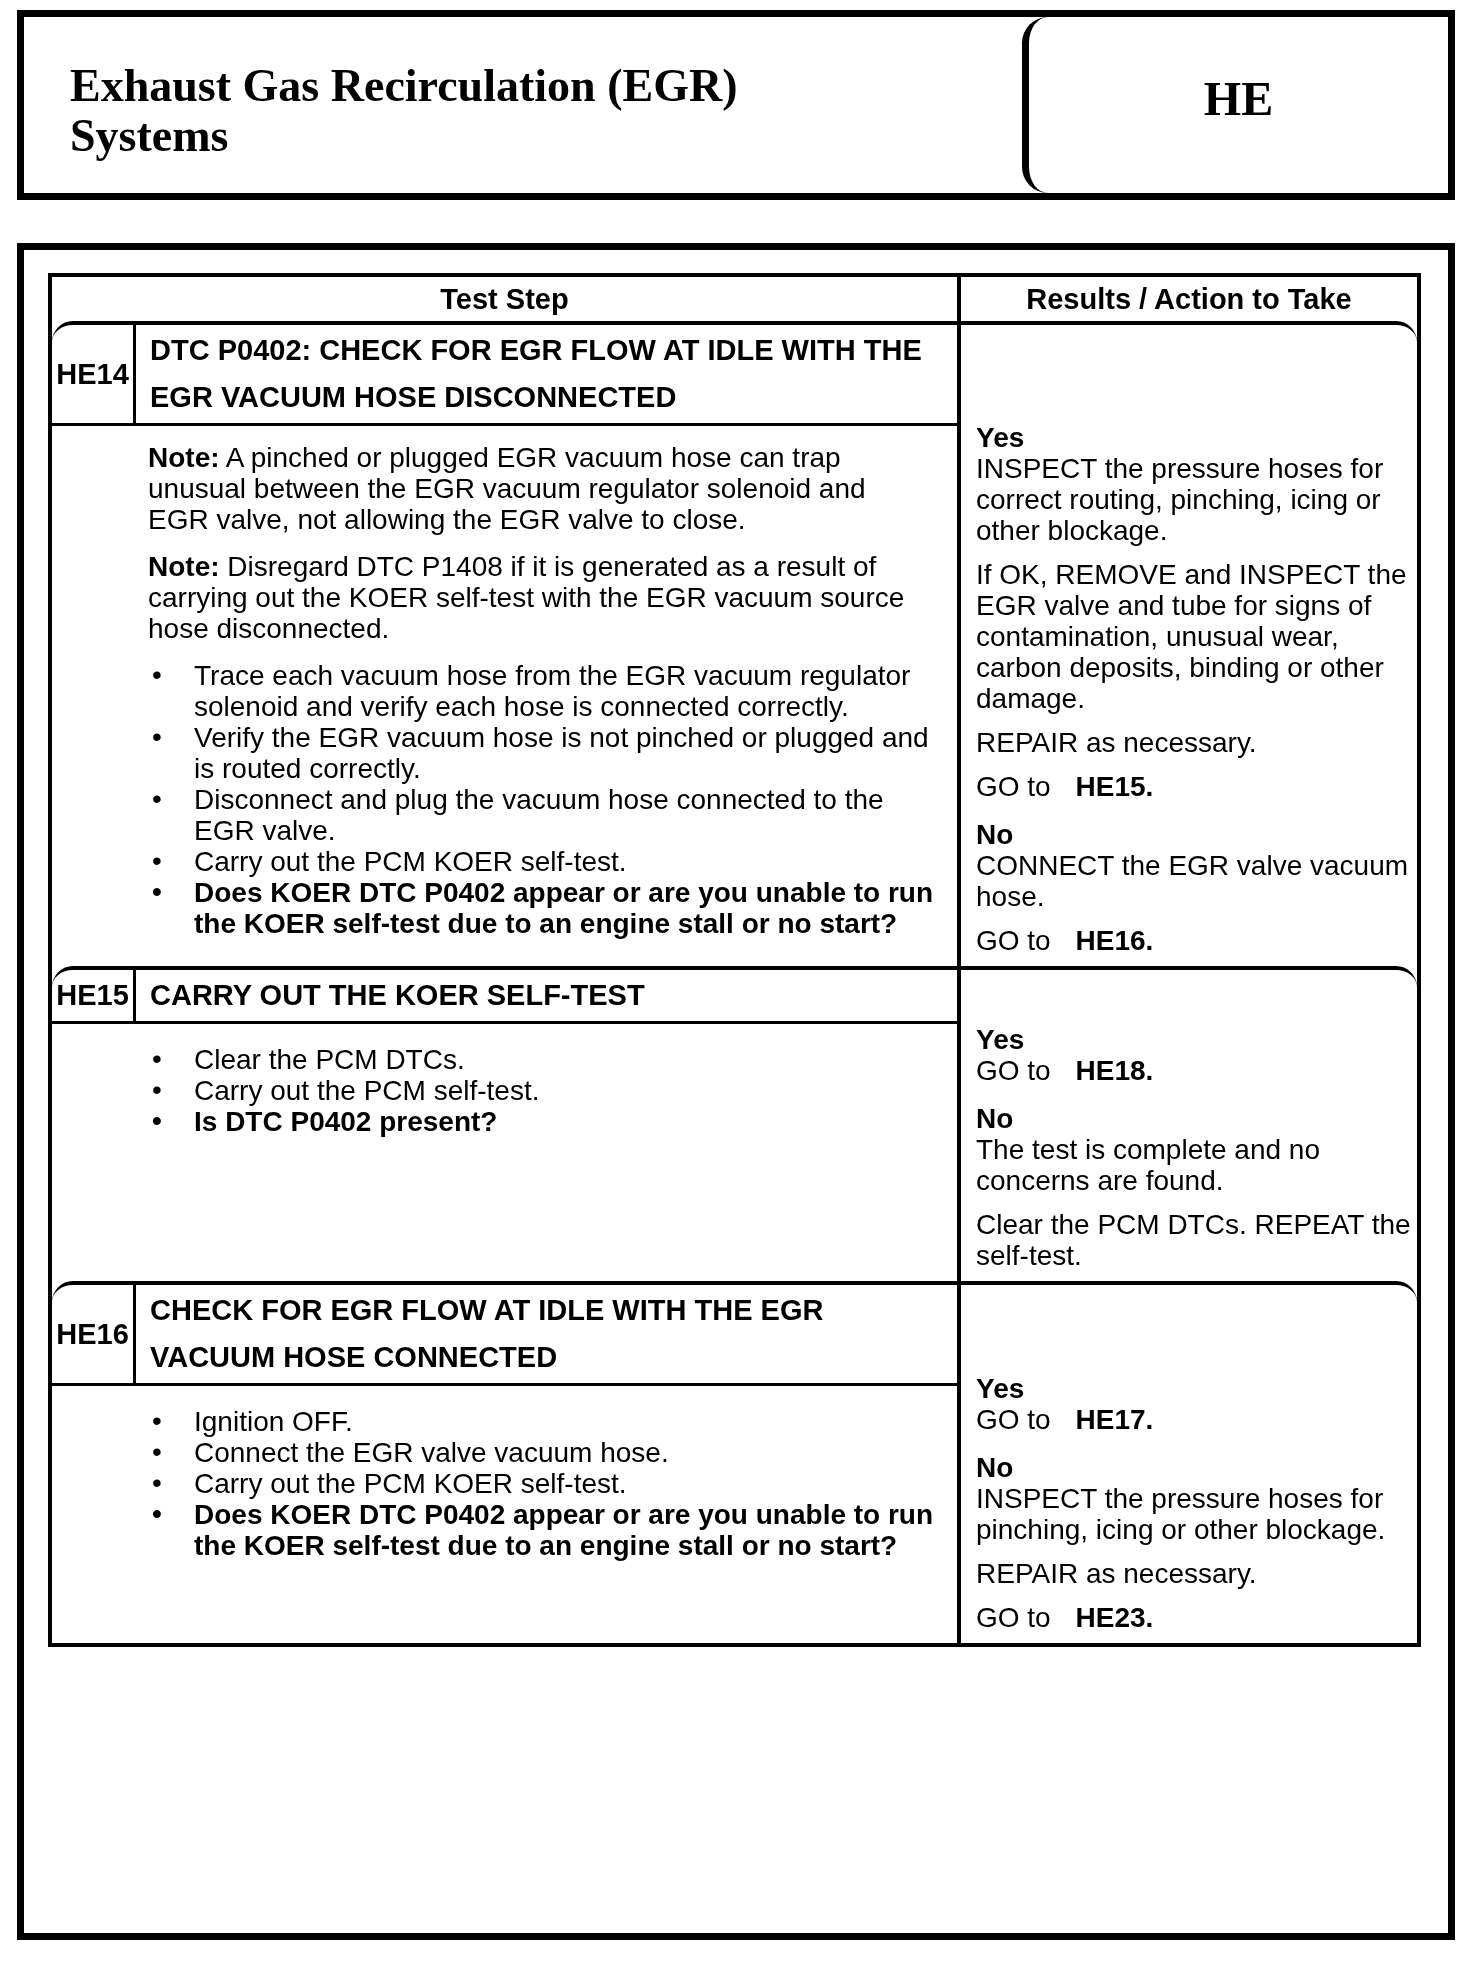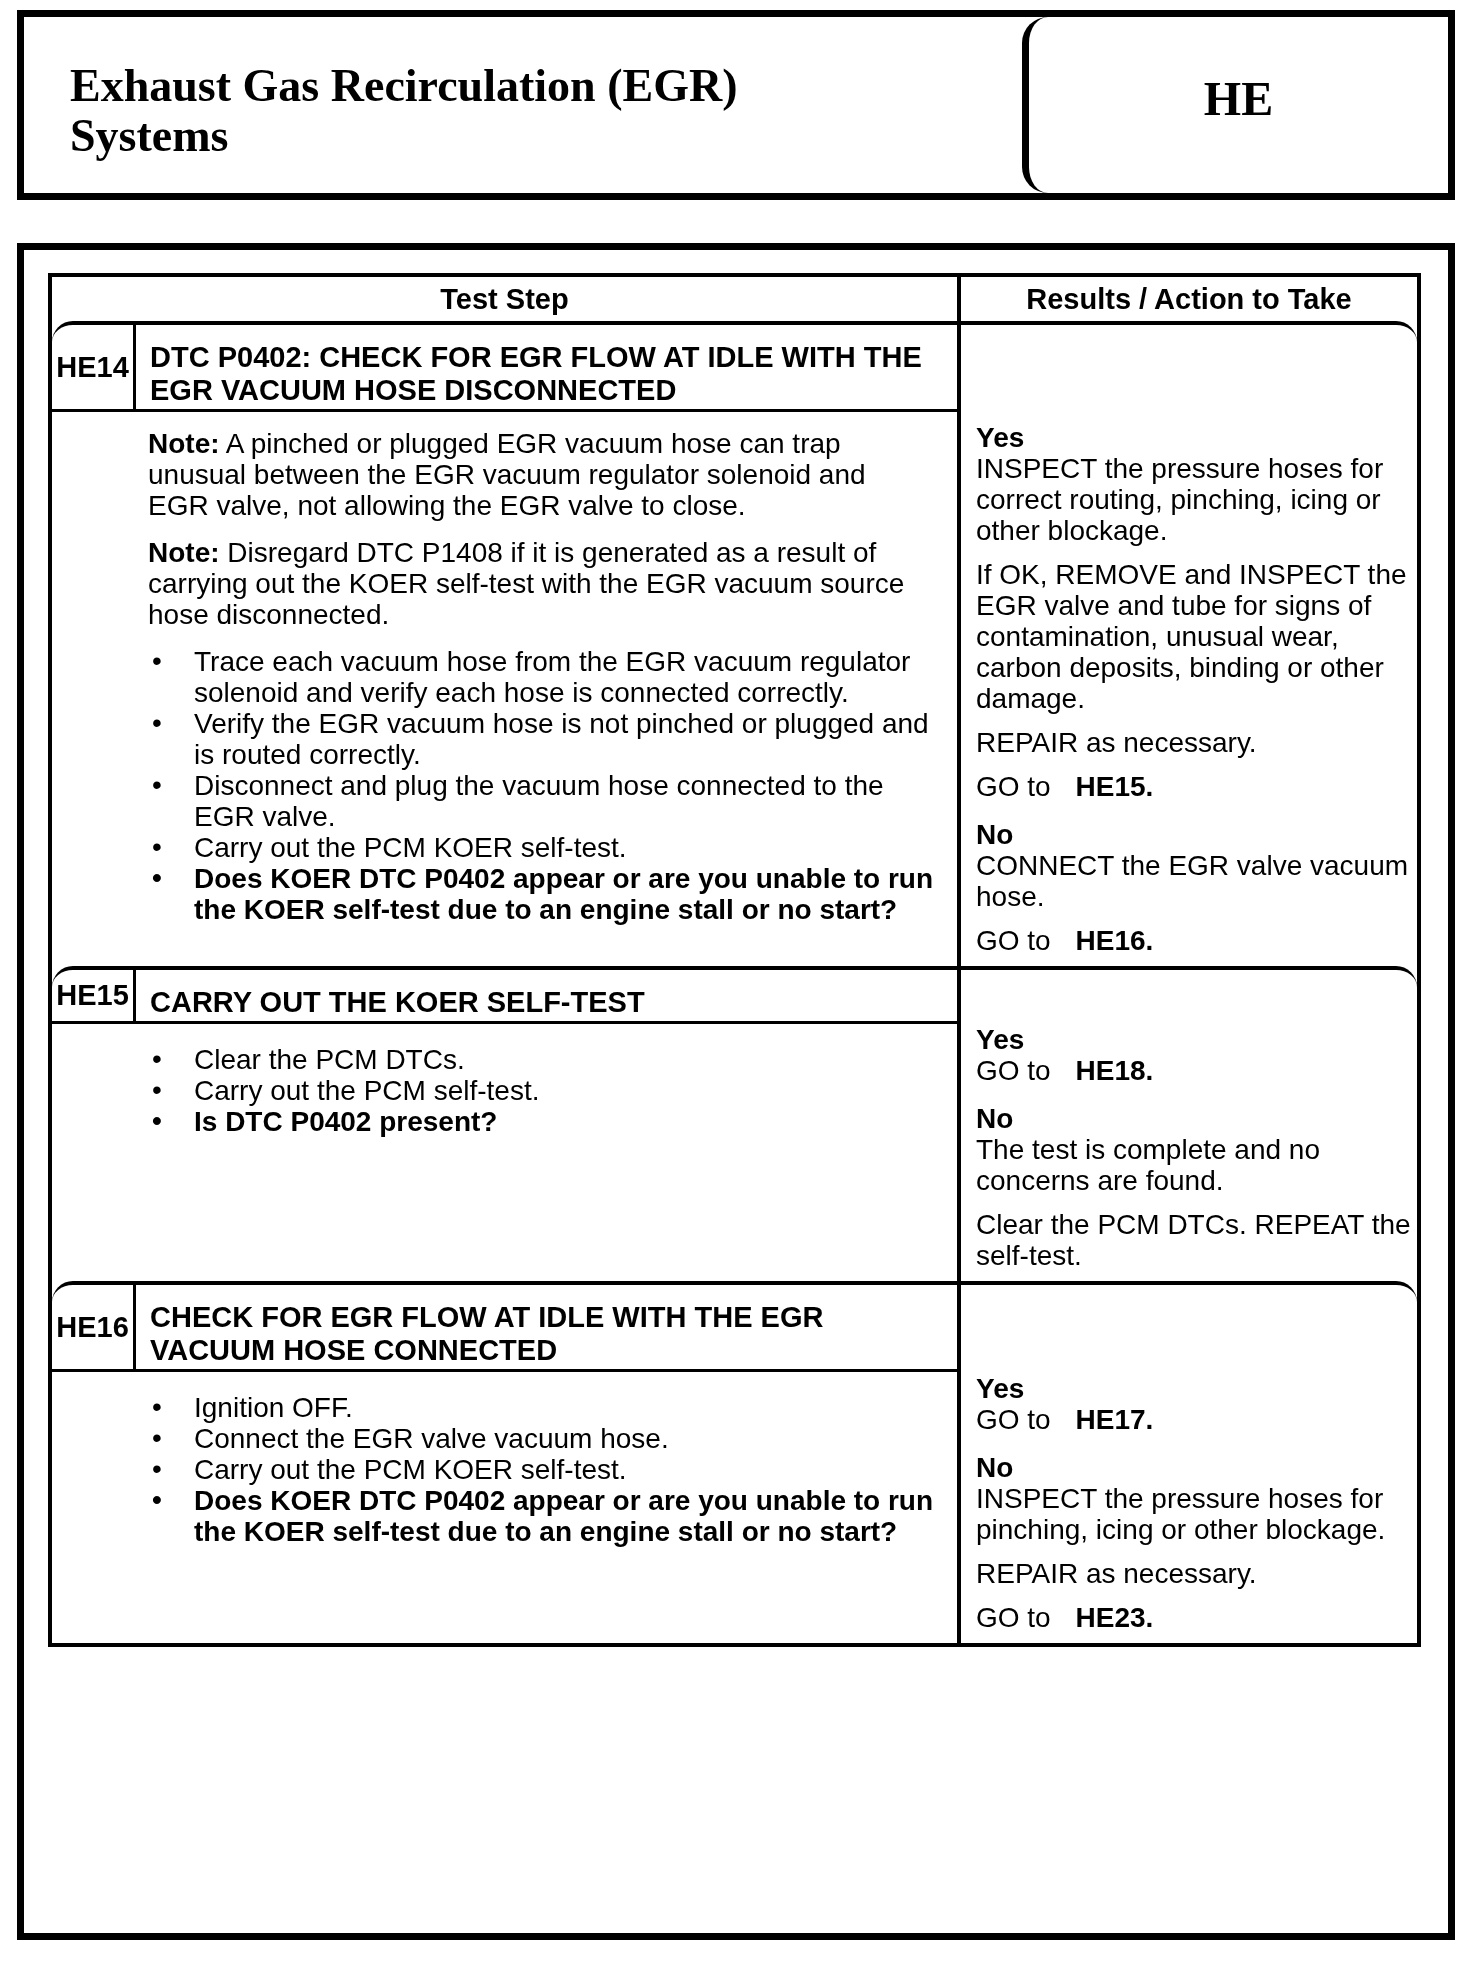--- a/index.html
+++ b/index.html
@@ -87,22 +87,22 @@
   .title-bar { display: flex; border-bottom: 3px solid #000; }
   .r0 .title-bar, .r2 .title-bar { min-height: 71px; }
   .r1 .title-bar { min-height: 40px; }
   .he-code {
     width: 84px; min-width: 84px;
     border-right: 3px solid #000;
     font-weight: bold; font-size: 29px;
     display: flex; align-items: center; justify-content: center;
   }
   .title-text {
-    font-weight: bold; font-size: 29px; line-height: 33px;
-    padding: 16px 14px 2px 14px;
+    font-weight: bold; font-size: 29px; line-height: 47px;
+    padding: 2px 14px 2px 14px;
     display: flex; 
   }
 
   .row-body { flex: 1; padding: 16px 10px 8px 12px; font-size: 28px; line-height: 31px; }
   .note { margin: 0 20px 16px 84px; }
   .note-label { font-weight: bold; }
   .bullets { list-style: none; margin-top: 4px; padding-left: 86px; }
   .bullets li { position: relative; padding-left: 44px; margin: 0 6px 0 0; }
   .bullets li::before { content: "\2022"; position: absolute; left: 2px; top: -1px; }
   .bullets li.bold { font-weight: bold; }

